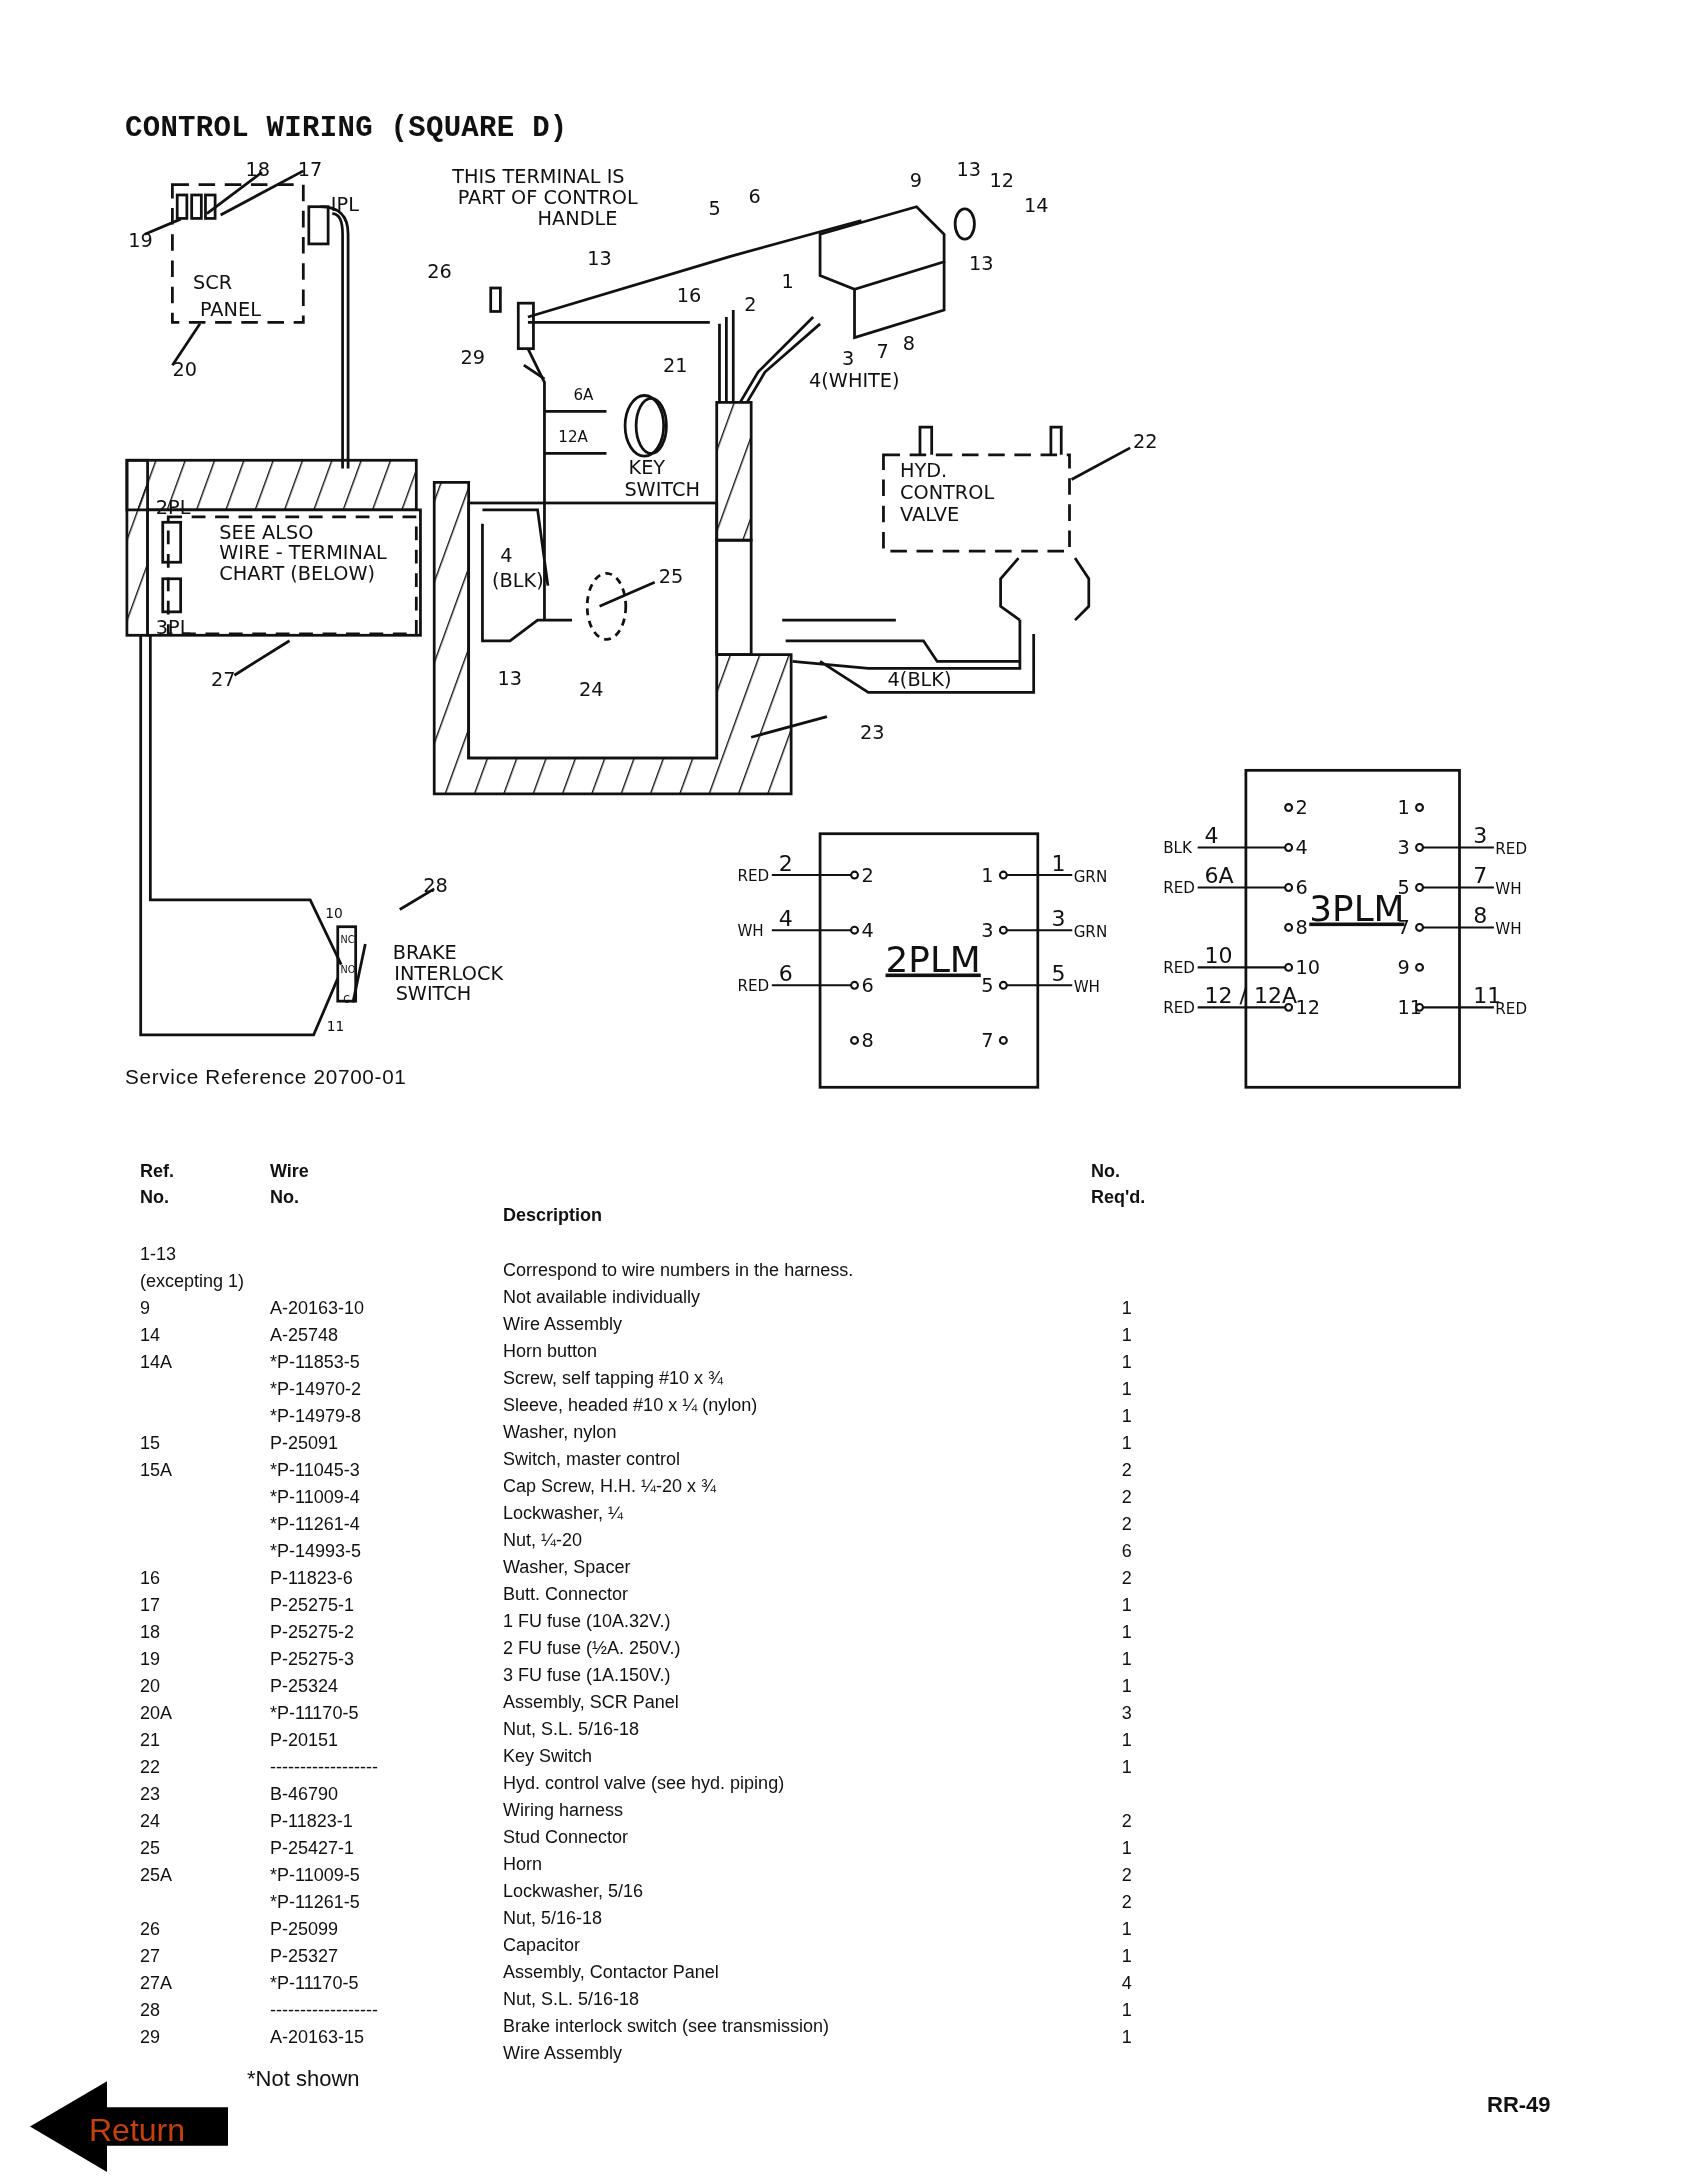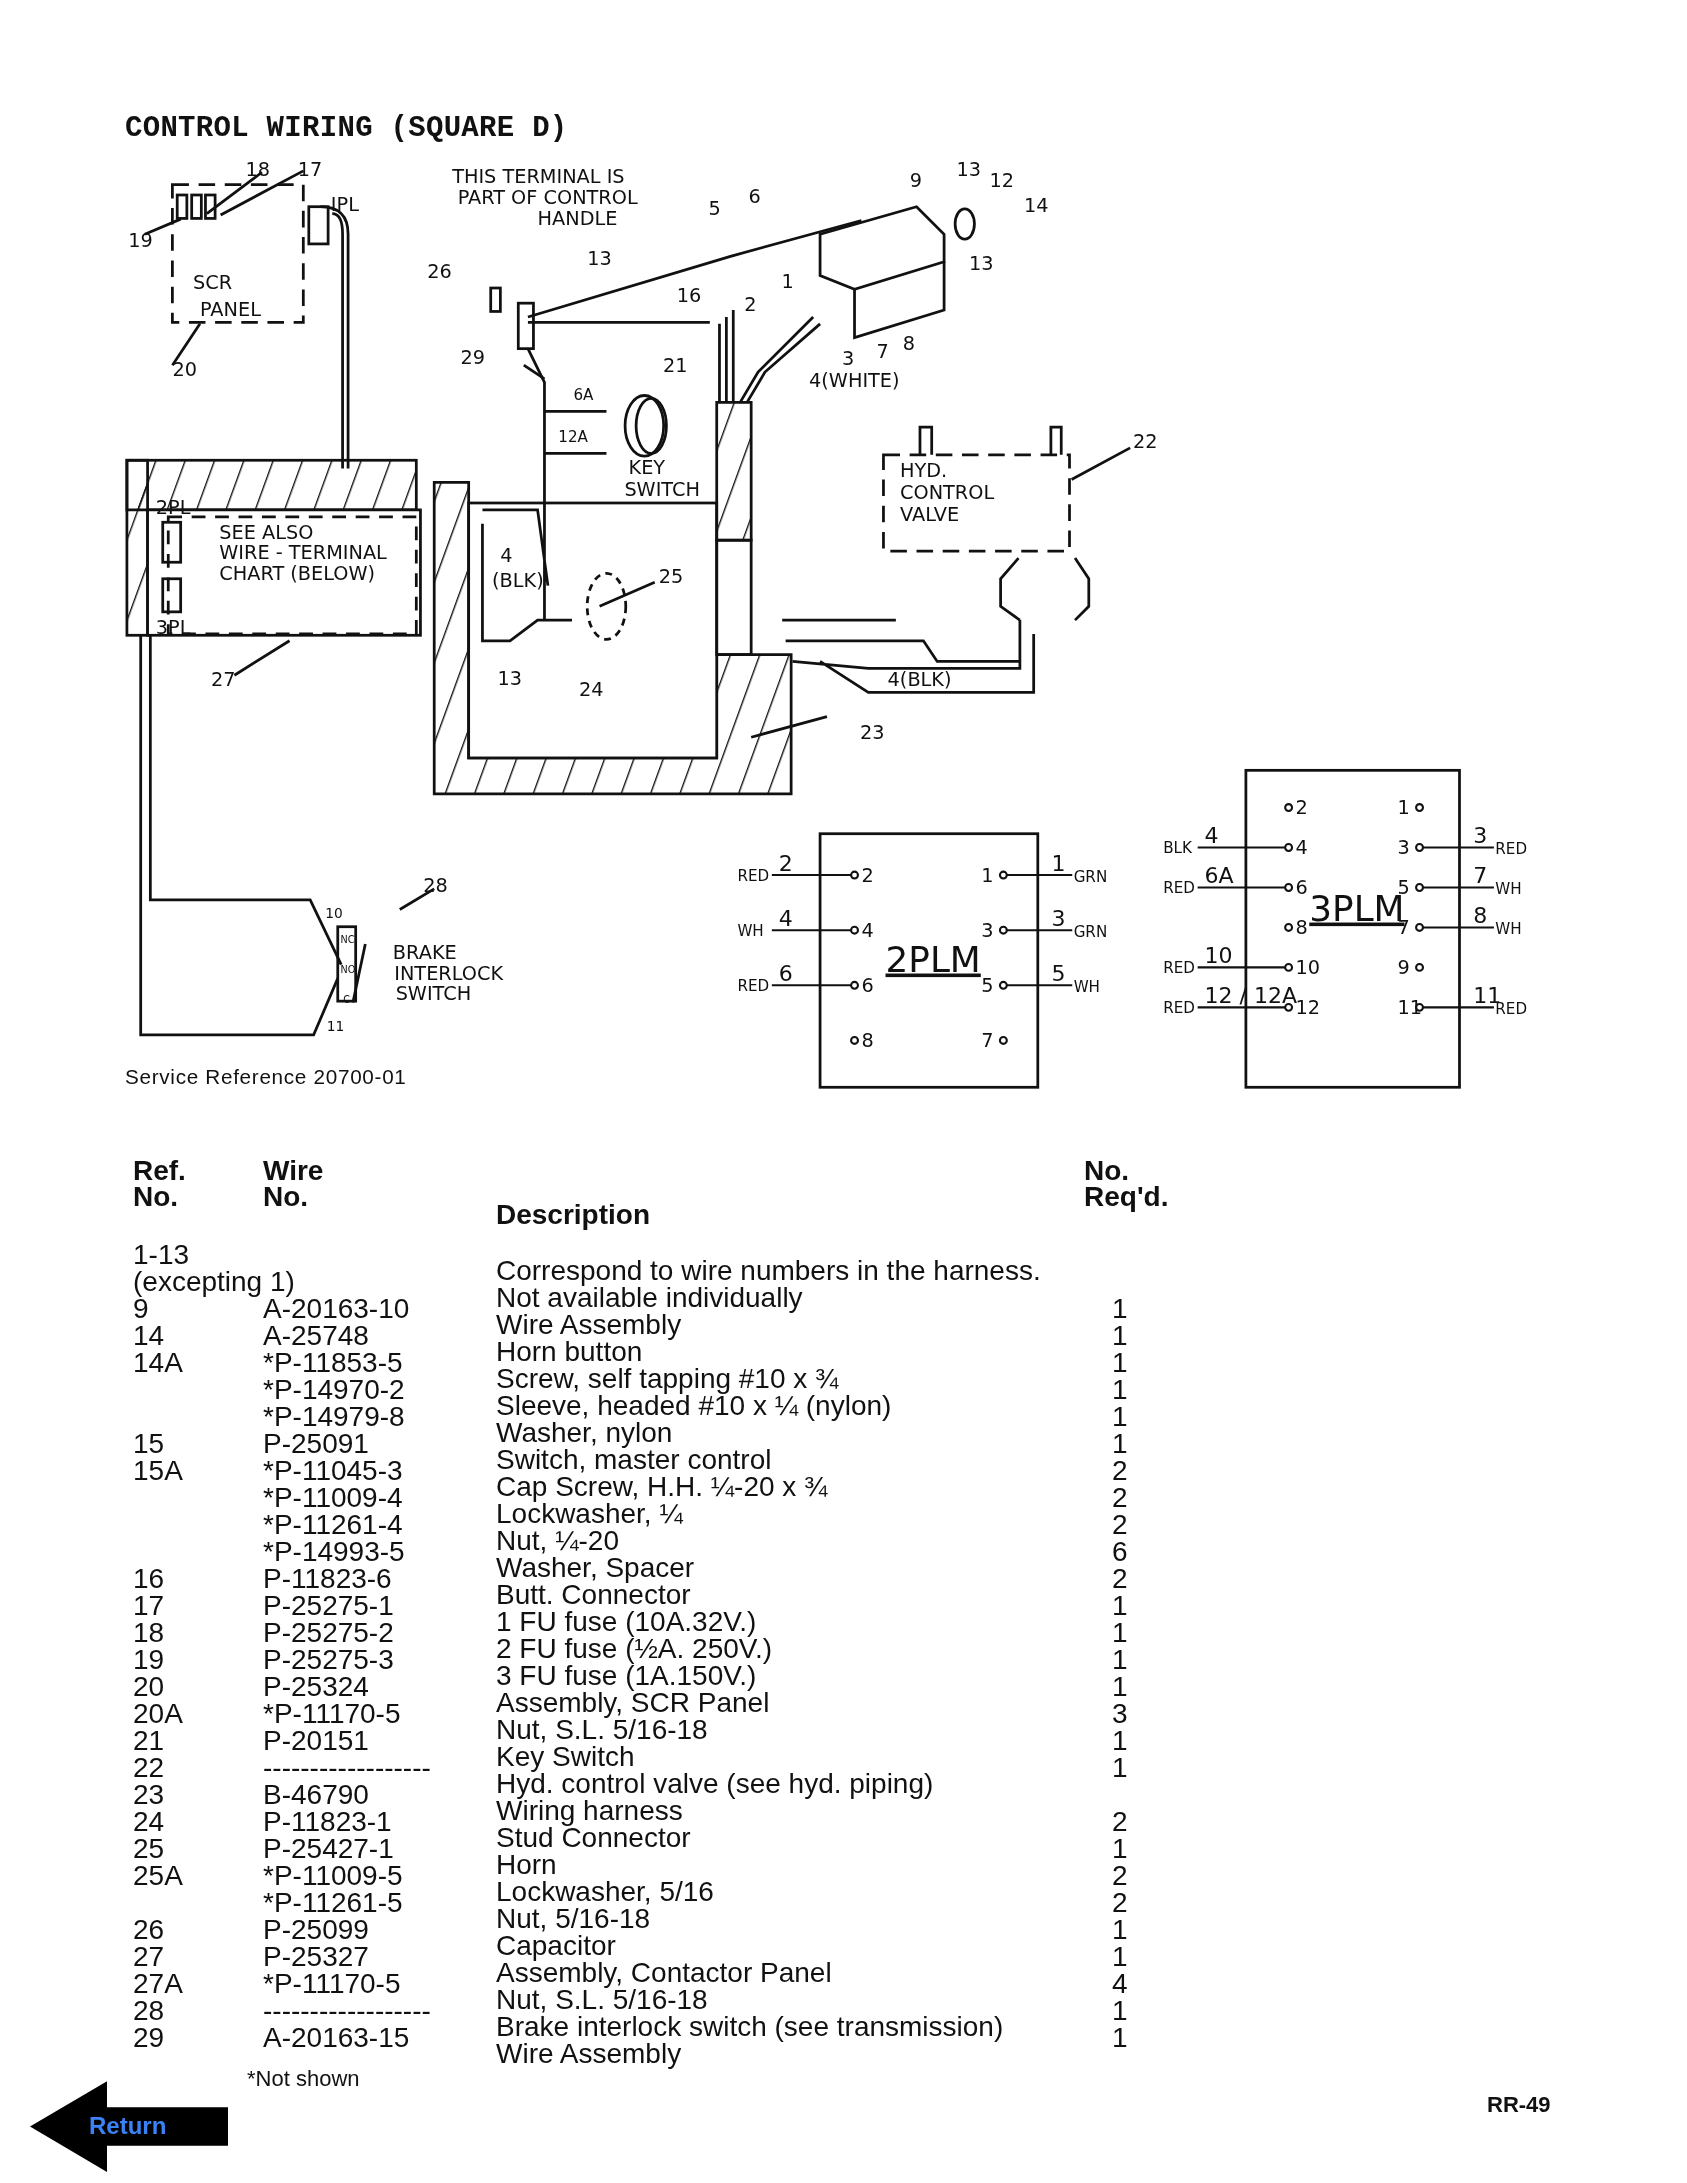--- a/index.html
+++ b/index.html
@@ -3,35 +3,35 @@
 <meta charset="utf-8">
 <style>
   html, body { margin:0; padding:0; background:#ffffff; }
   body { width:1687px; height:2183px; position:relative; overflow:hidden; color:#111; font-family:"Liberation Sans", sans-serif; }
   .abs { position:absolute; }
   .title { left:125px; top:112px; font-size:29px; font-weight:bold; letter-spacing:0.3px; font-family:Liberation Mono, monospace; }
   svg.diagram { position:absolute; left:0; top:0; width:1687px; height:1130px; }
   svg text { font-family:"DejaVu Sans", sans-serif; fill:#111; }
   .svcref { left:125px; top:1065px; font-size:20.7px; letter-spacing:0.7px; }
   
-  .tbl { position:absolute; left:133px; top:1158px; width:1034px; font-size:28px; line-height:27px; }
+  .tbl { position:absolute; left:140px; top:1158px; width:1034px; font-size:18px; line-height:27px; }
   .hdr { position:relative; height:55px; font-weight:bold; }
   .hdr span { position:absolute; line-height:26px; }
   .row { position:relative; height:27px; white-space:nowrap; }
   .row span { position:absolute; top:0; }
   .c-ref { left:0; }
   .c-part { left:130px; }
   .c-desc { left:363px;margin-top:16px; }
   .c-qty { left:973px; width:27.6px; text-align:center; }
   .rows { margin-top:27.6px; }
   .footnote { left:247px; top:2066px; font-size:22px; }
   .pagenum { left:1487px; top:2092px; font-size:22px; font-weight:bold; }
   .return-btn { position:absolute; left:30px; top:2081px; width:198px; height:91px; cursor:pointer; }
   .return-btn svg { position:absolute; left:0; top:0; }
-  .return-btn span { position:absolute; left:59px; top:31px; color:#3b82f6; font-weight:bold; font-size:24px; font-family:"Liberation Sans", sans-serif; }
+  .return-btn span { position:absolute; left:59px; top:31px; color:#c2410c; font-weight:normal; font-size:32px; font-family:"Liberation Sans", sans-serif; }
 </style>
 </head>
 <body>
 
 <div class="abs title">CONTROL WIRING (SQUARE D)</div>
 
 <svg class="diagram" viewBox="0 0 2448 1640" xmlns="http://www.w3.org/2000/svg">
   <defs>
     <pattern id="hatch" patternUnits="userSpaceOnUse" width="40" height="40" patternTransform="rotate(20)">
       <line x1="0" y1="0" x2="0" y2="40" stroke="#111" stroke-width="4"></line>

